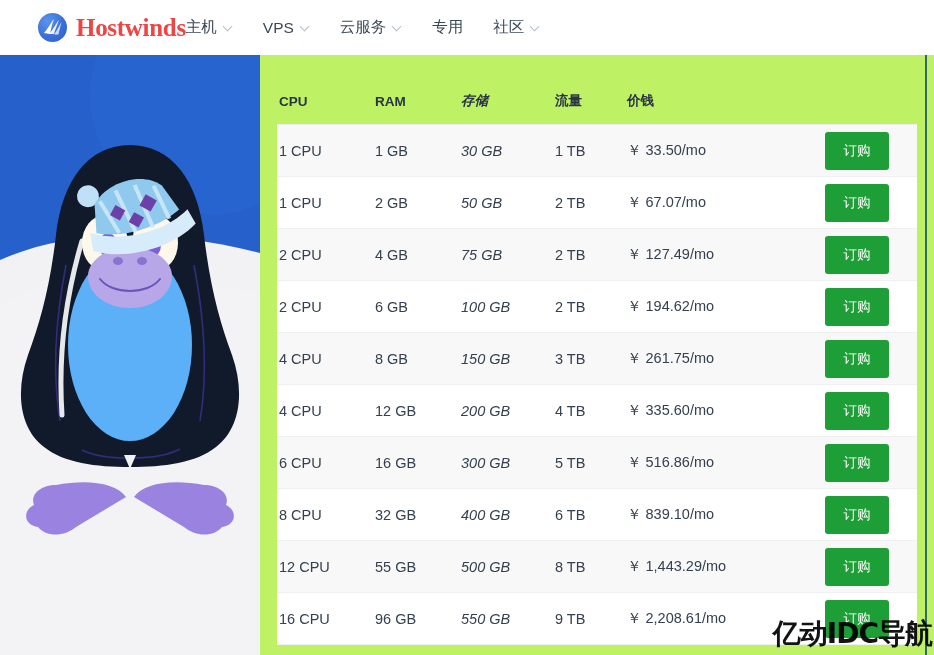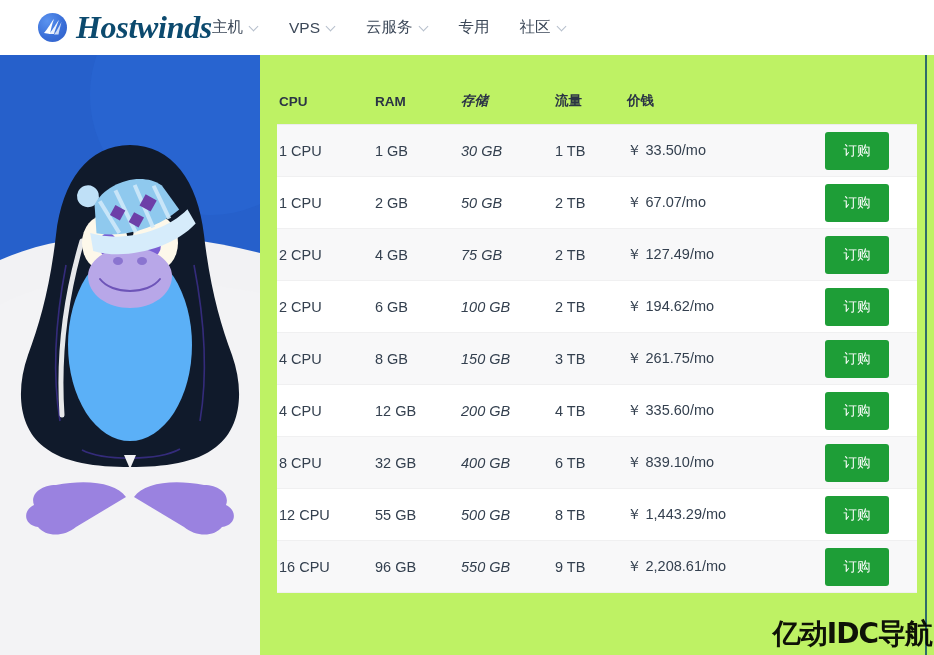--- a/index.html
+++ b/index.html
@@ -42,25 +42,24 @@
     border-radius: 50%;
     background: radial-gradient(circle at 32% 28%, #5b93ef 0%, #3a6fd8 55%, #2f5ec7 100%);
     position: relative;
     flex: none;
     overflow: hidden;
   }
   .brand-mark svg { position: absolute; top: 0; left: 0; }
 
   .brand-text {
     font-family: "Liberation Serif", "DejaVu Serif", serif;
-    font-style: italic;
     font-weight: bold;
-    font-size: 32px;
+    font-size: 25px;
     letter-spacing: -0.3px;
-    color: #0c4a6e;
+    color: #ef4444;
     white-space: nowrap;
   }
 
   .navlinks {
     display: flex;
     align-items: center;
     gap: 30px;
   }
 
   .navitem {
@@ -364,20 +363,28 @@
         </tr>
         <tr>
           <td class="col-cpu">4 CPU</td>
           <td class="col-ram">12 GB</td>
           <td class="col-sto">200 GB</td>
           <td class="col-net">4 TB</td>
           <td class="col-price">￥ 335.60/mo</td>
           <td class="col-act act-cell"><button class="order-btn">订购</button></td>
         </tr>
         <tr>
+          <td class="col-cpu">6 CPU</td>
+          <td class="col-ram">16 GB</td>
+          <td class="col-sto">300 GB</td>
+          <td class="col-net">5 TB</td>
+          <td class="col-price">￥ 516.86/mo</td>
+          <td class="col-act act-cell"><button class="order-btn">订购</button></td>
+        </tr>
+        <tr>
           <td class="col-cpu">8 CPU</td>
           <td class="col-ram">32 GB</td>
           <td class="col-sto">400 GB</td>
           <td class="col-net">6 TB</td>
           <td class="col-price">￥ 839.10/mo</td>
           <td class="col-act act-cell"><button class="order-btn">订购</button></td>
         </tr>
         <tr>
           <td class="col-cpu">12 CPU</td>
           <td class="col-ram">55 GB</td>

